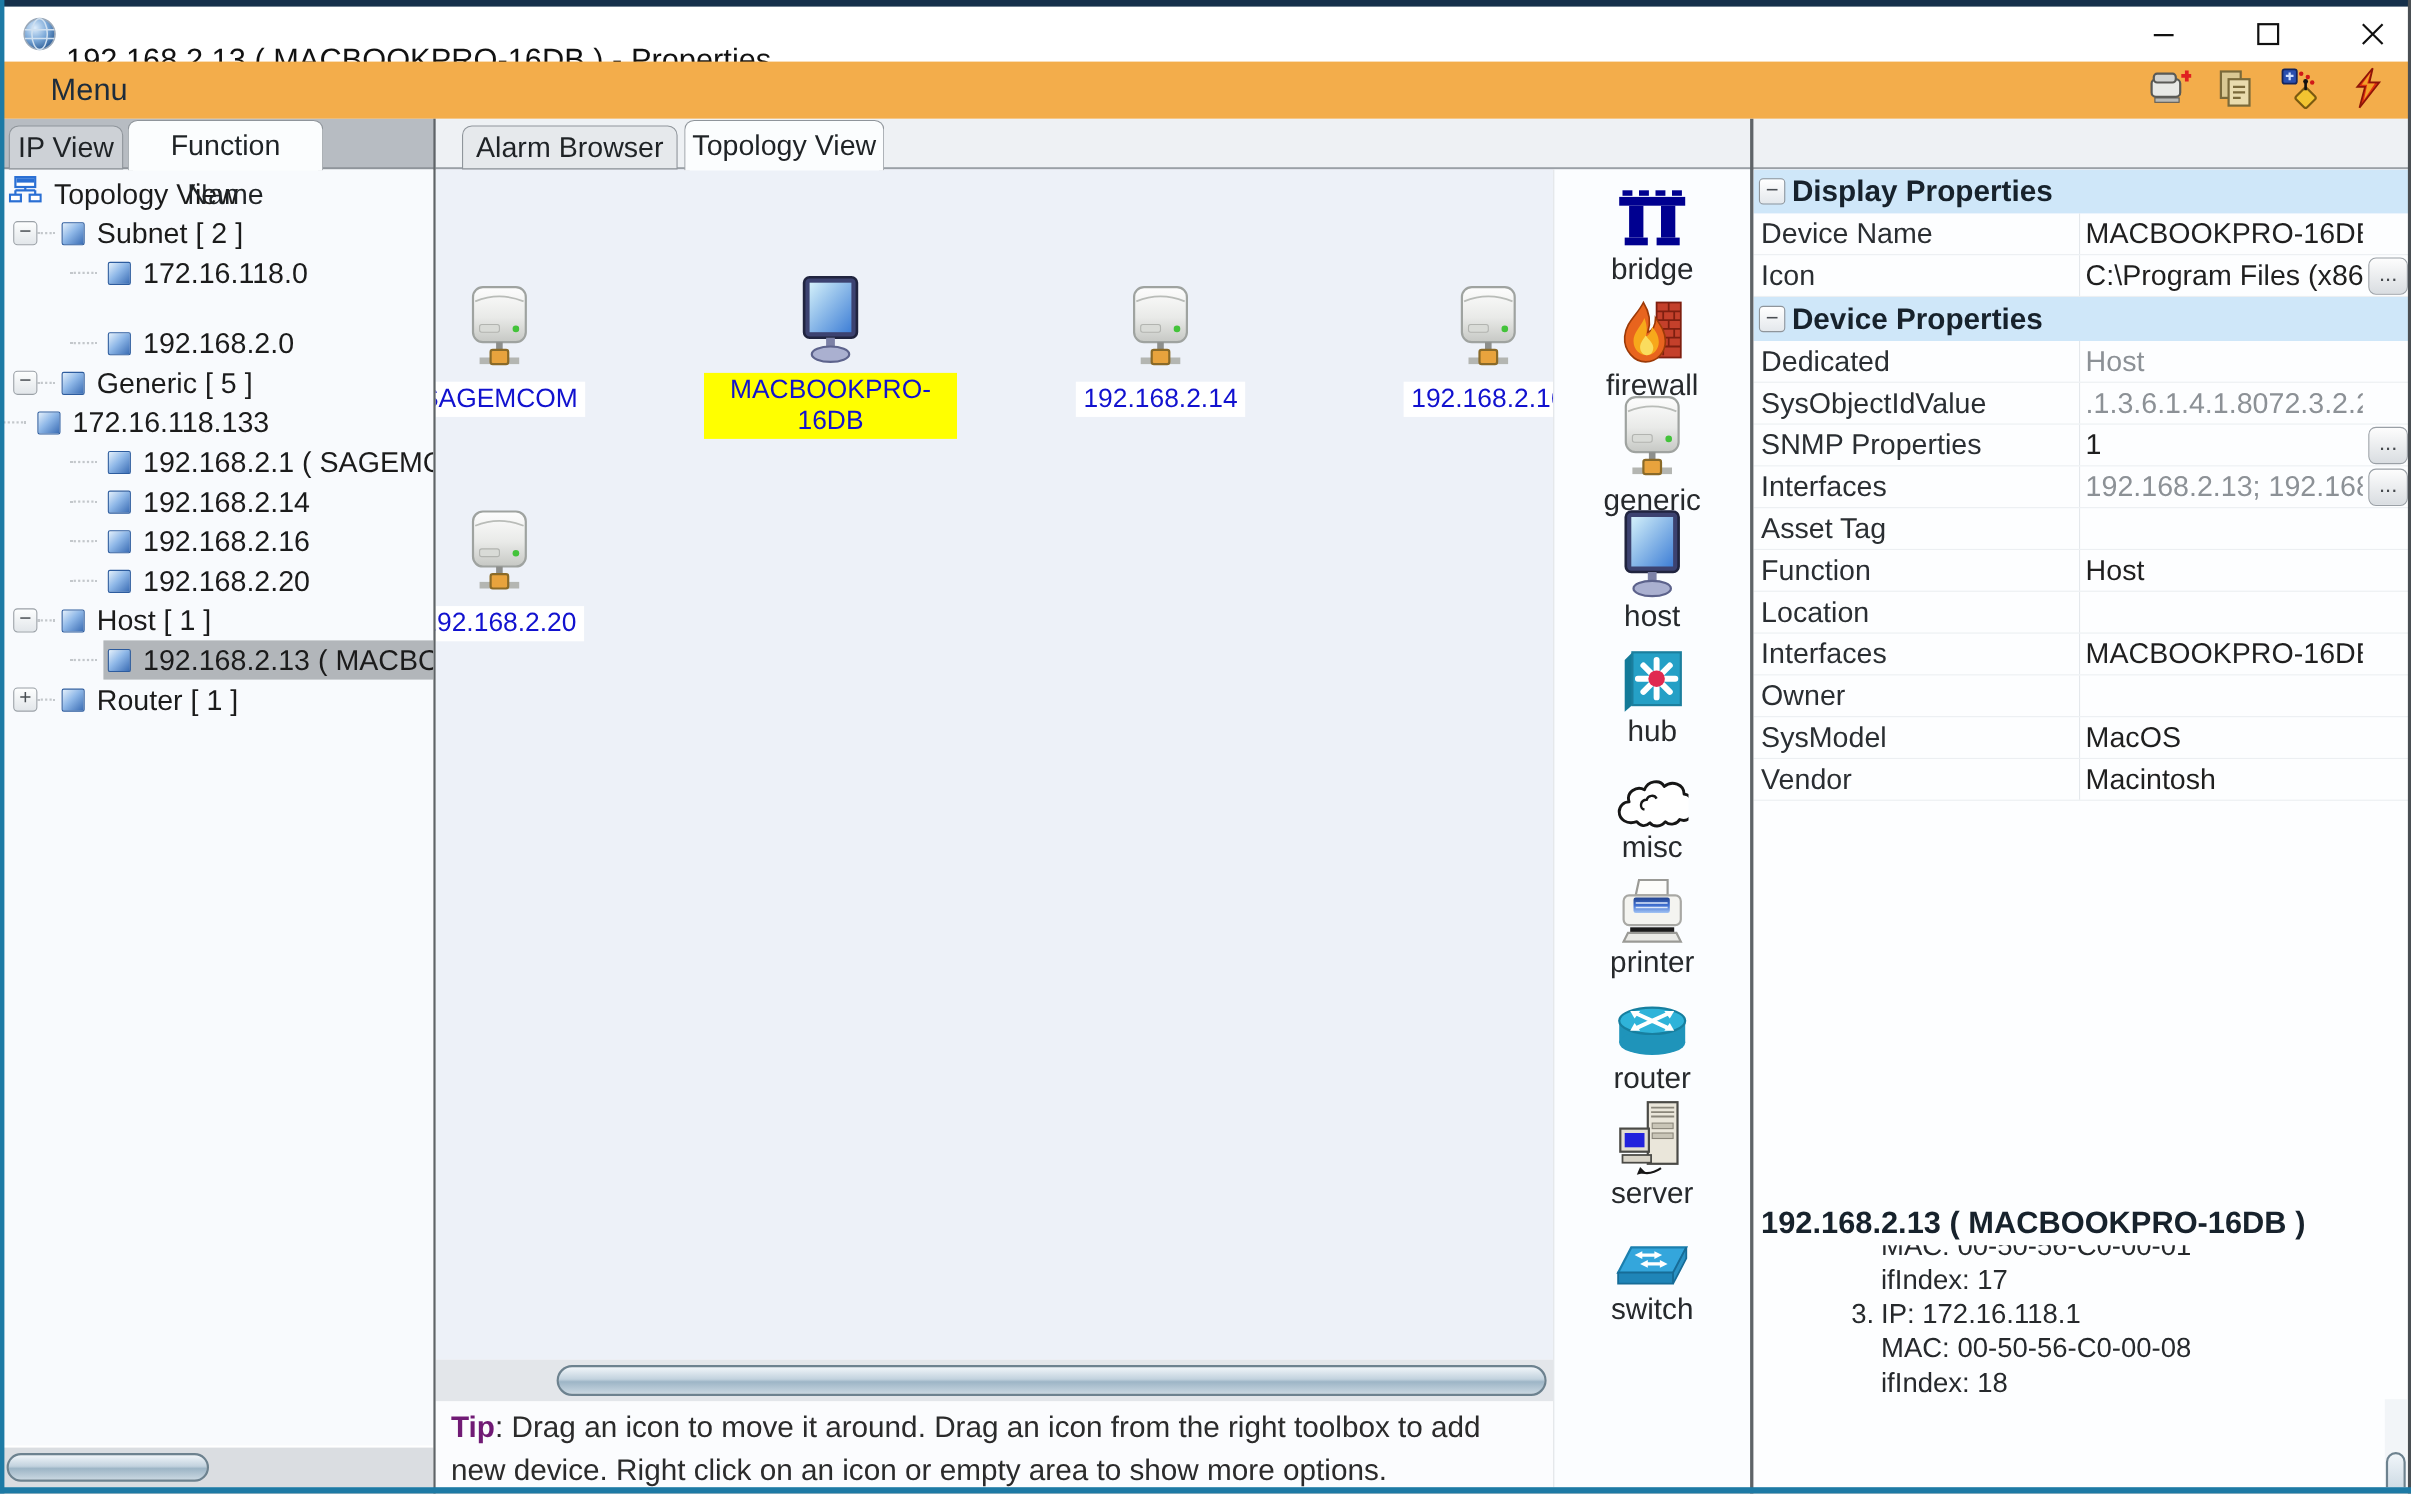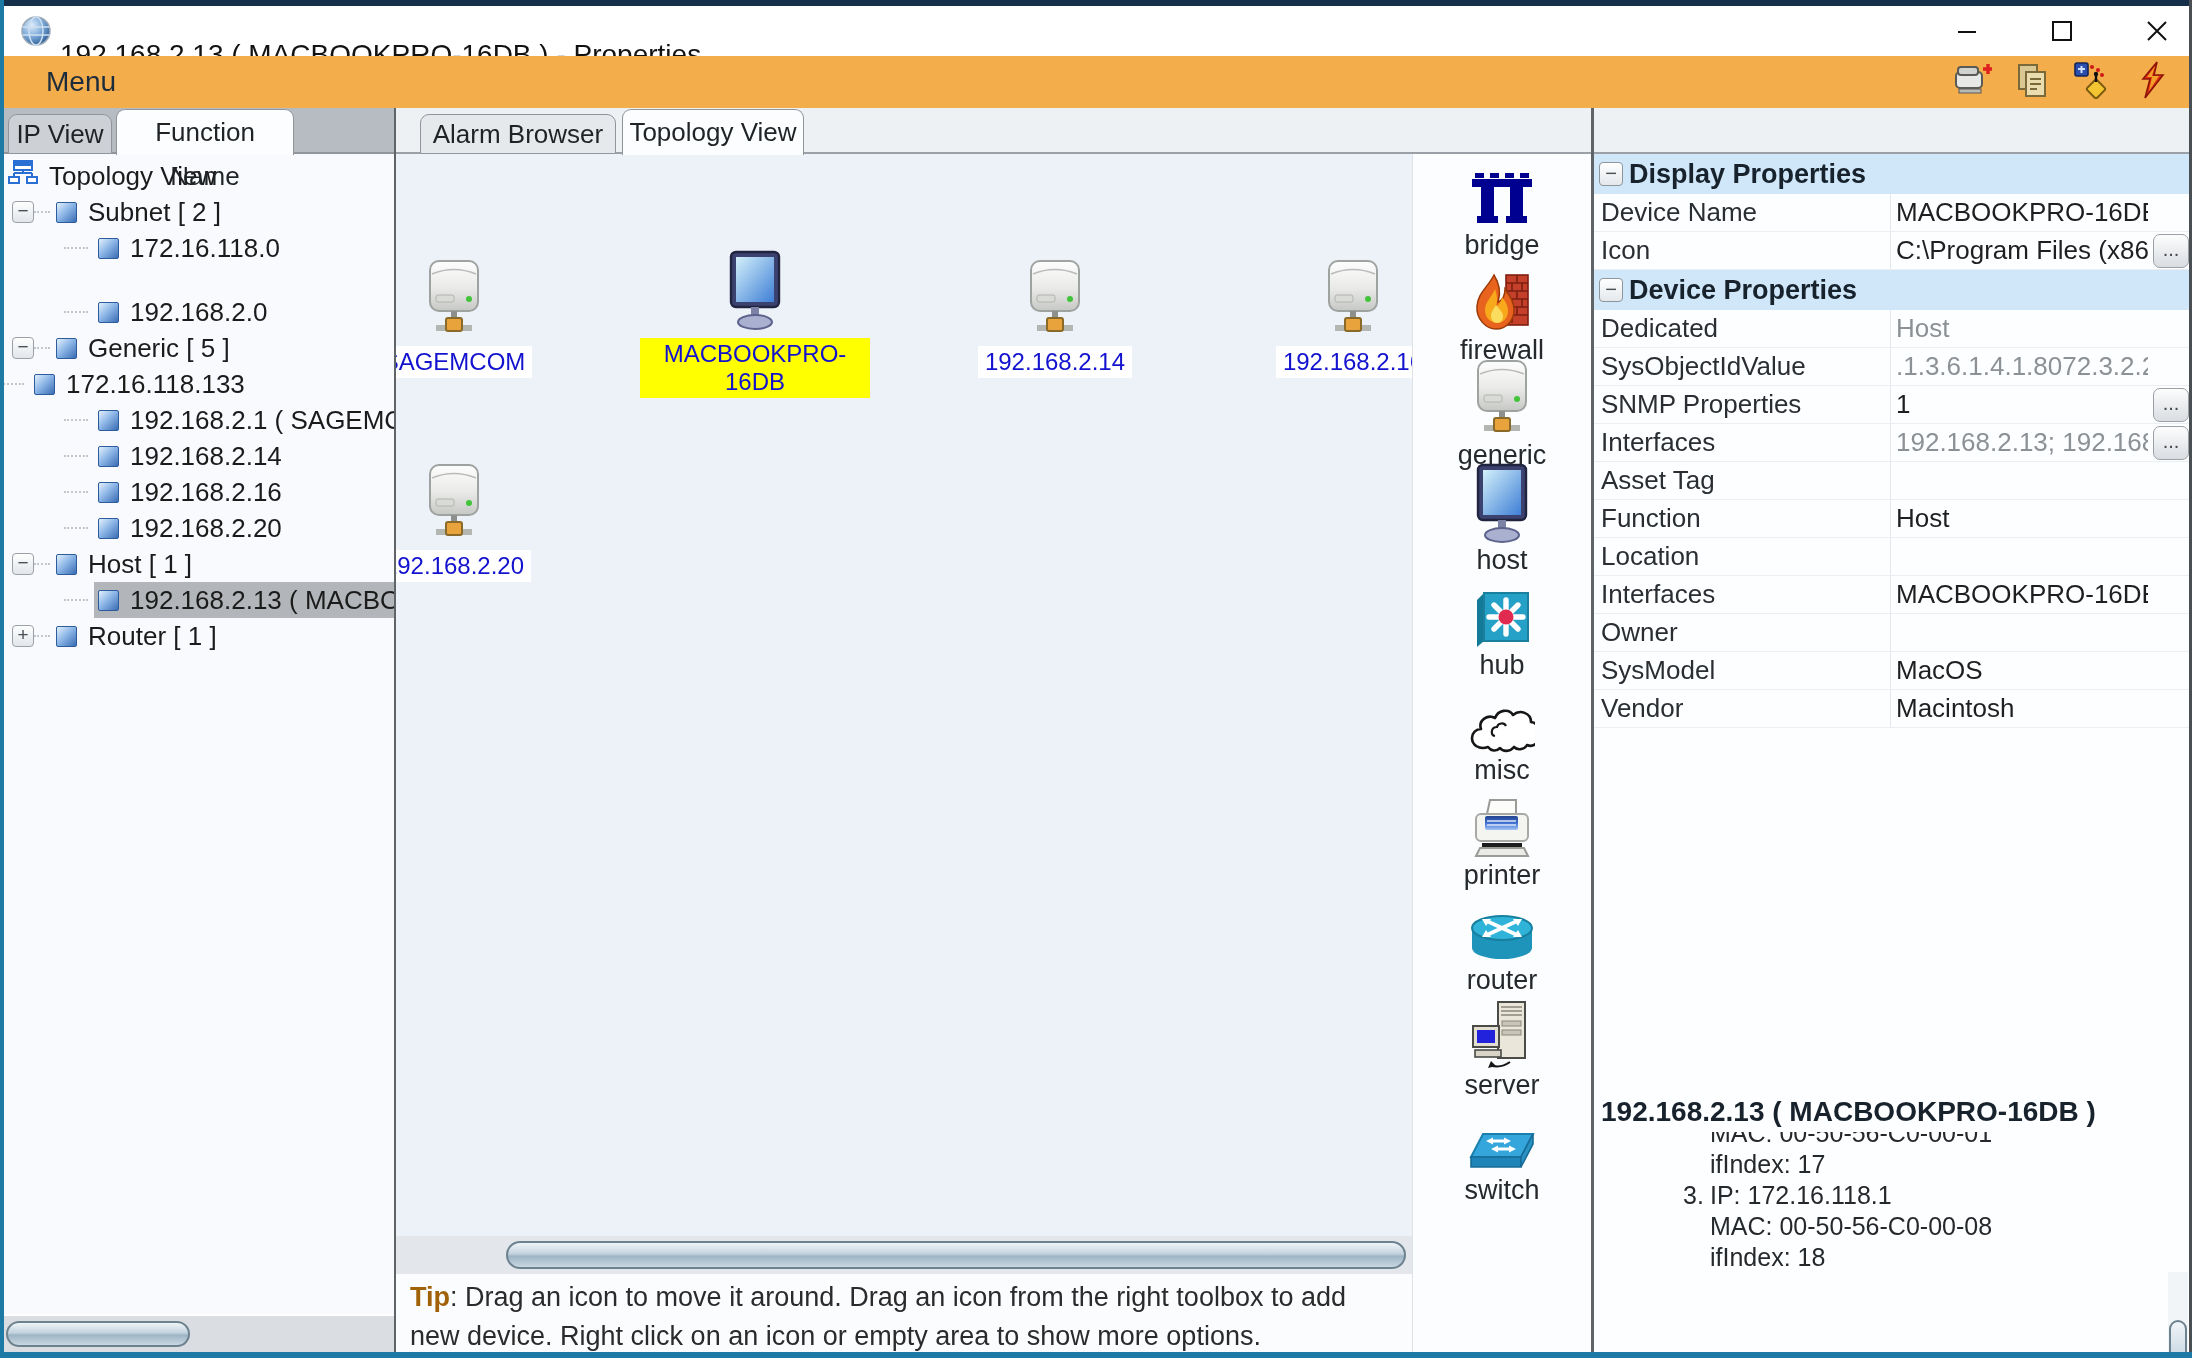--- a/index.html
+++ b/index.html
@@ -53,21 +53,21 @@
                 background:linear-gradient(#f0f5f9 0%,#c2d2de 45%,#9db5c6 55%,#c9d7e1 100%);cursor:pointer;}
 
   
   .canvas{position:absolute;left:396px;top:154px;width:1016px;height:1082px;background:#edf1f8;overflow:hidden;}
   .device{position:absolute;width:230px;margin-left:-115px;text-align:center;cursor:pointer;}
   .dev-label{display:inline-block;margin-top:2px;font-size:24px;color:#1212cf;background:#ffffff;padding:2px 7px;line-height:28px;}
   .dev-label.hl{background:#ffff00;}
   .canvas-hscroll{position:absolute;left:396px;top:1236px;width:1016px;height:38px;background:#e3e6ea;}
   .tip-area{position:absolute;left:396px;top:1274px;width:1016px;height:78px;background:#fbfcfe;}
   .tip-text{position:absolute;left:14px;top:4px;width:940px;font-size:27px;line-height:39px;color:#2b2b2b;}
-  .tip-bold{color:#a16207;font-weight:bold;}
+  .tip-bold{color:#701a75;font-weight:bold;}
 
   
   .toolbox{position:absolute;left:1412px;top:154px;width:179px;height:1198px;background:#fbfdff;border-left:1px solid #dfe3e7;box-sizing:border-box;}
   .tool-item{height:105px;display:flex;flex-direction:column;align-items:center;justify-content:flex-start;cursor:grab;}
   .tool-icon{height:72px;display:flex;align-items:flex-end;justify-content:center;}
   .tool-label{font-size:27px;color:#26292c;margin-top:0px;}
 
   
   .right-panel{position:absolute;left:1594px;top:154px;width:598px;height:1198px;background:#fdfeff;overflow:hidden;}
   .prop-group{position:relative;height:40px;background:#cfe7f9;display:flex;align-items:center;font-size:27px;color:#17222c;font-weight:600;}

